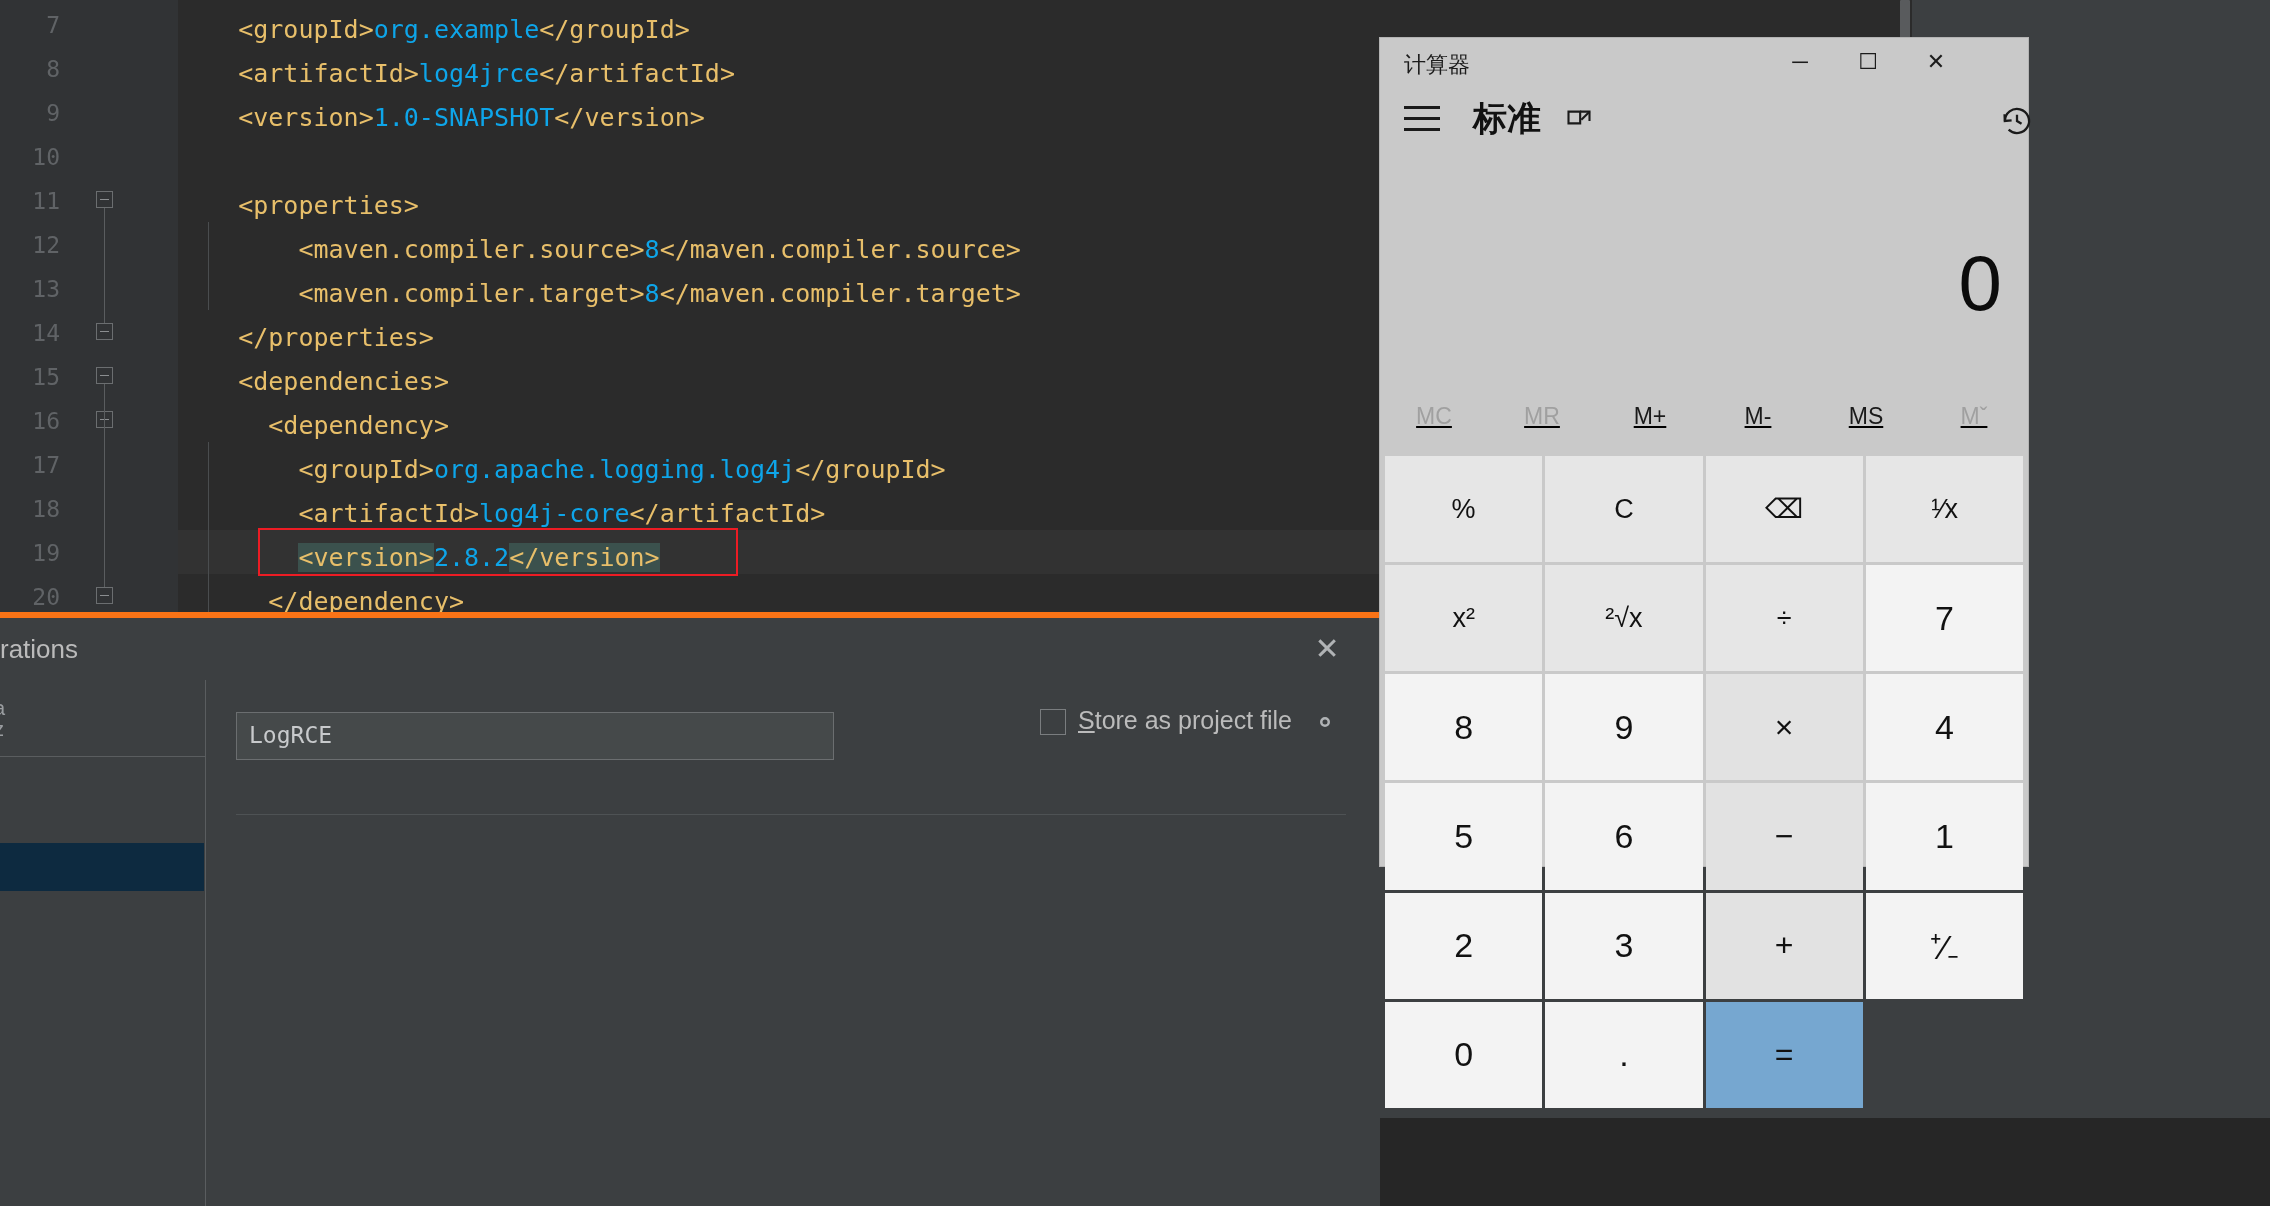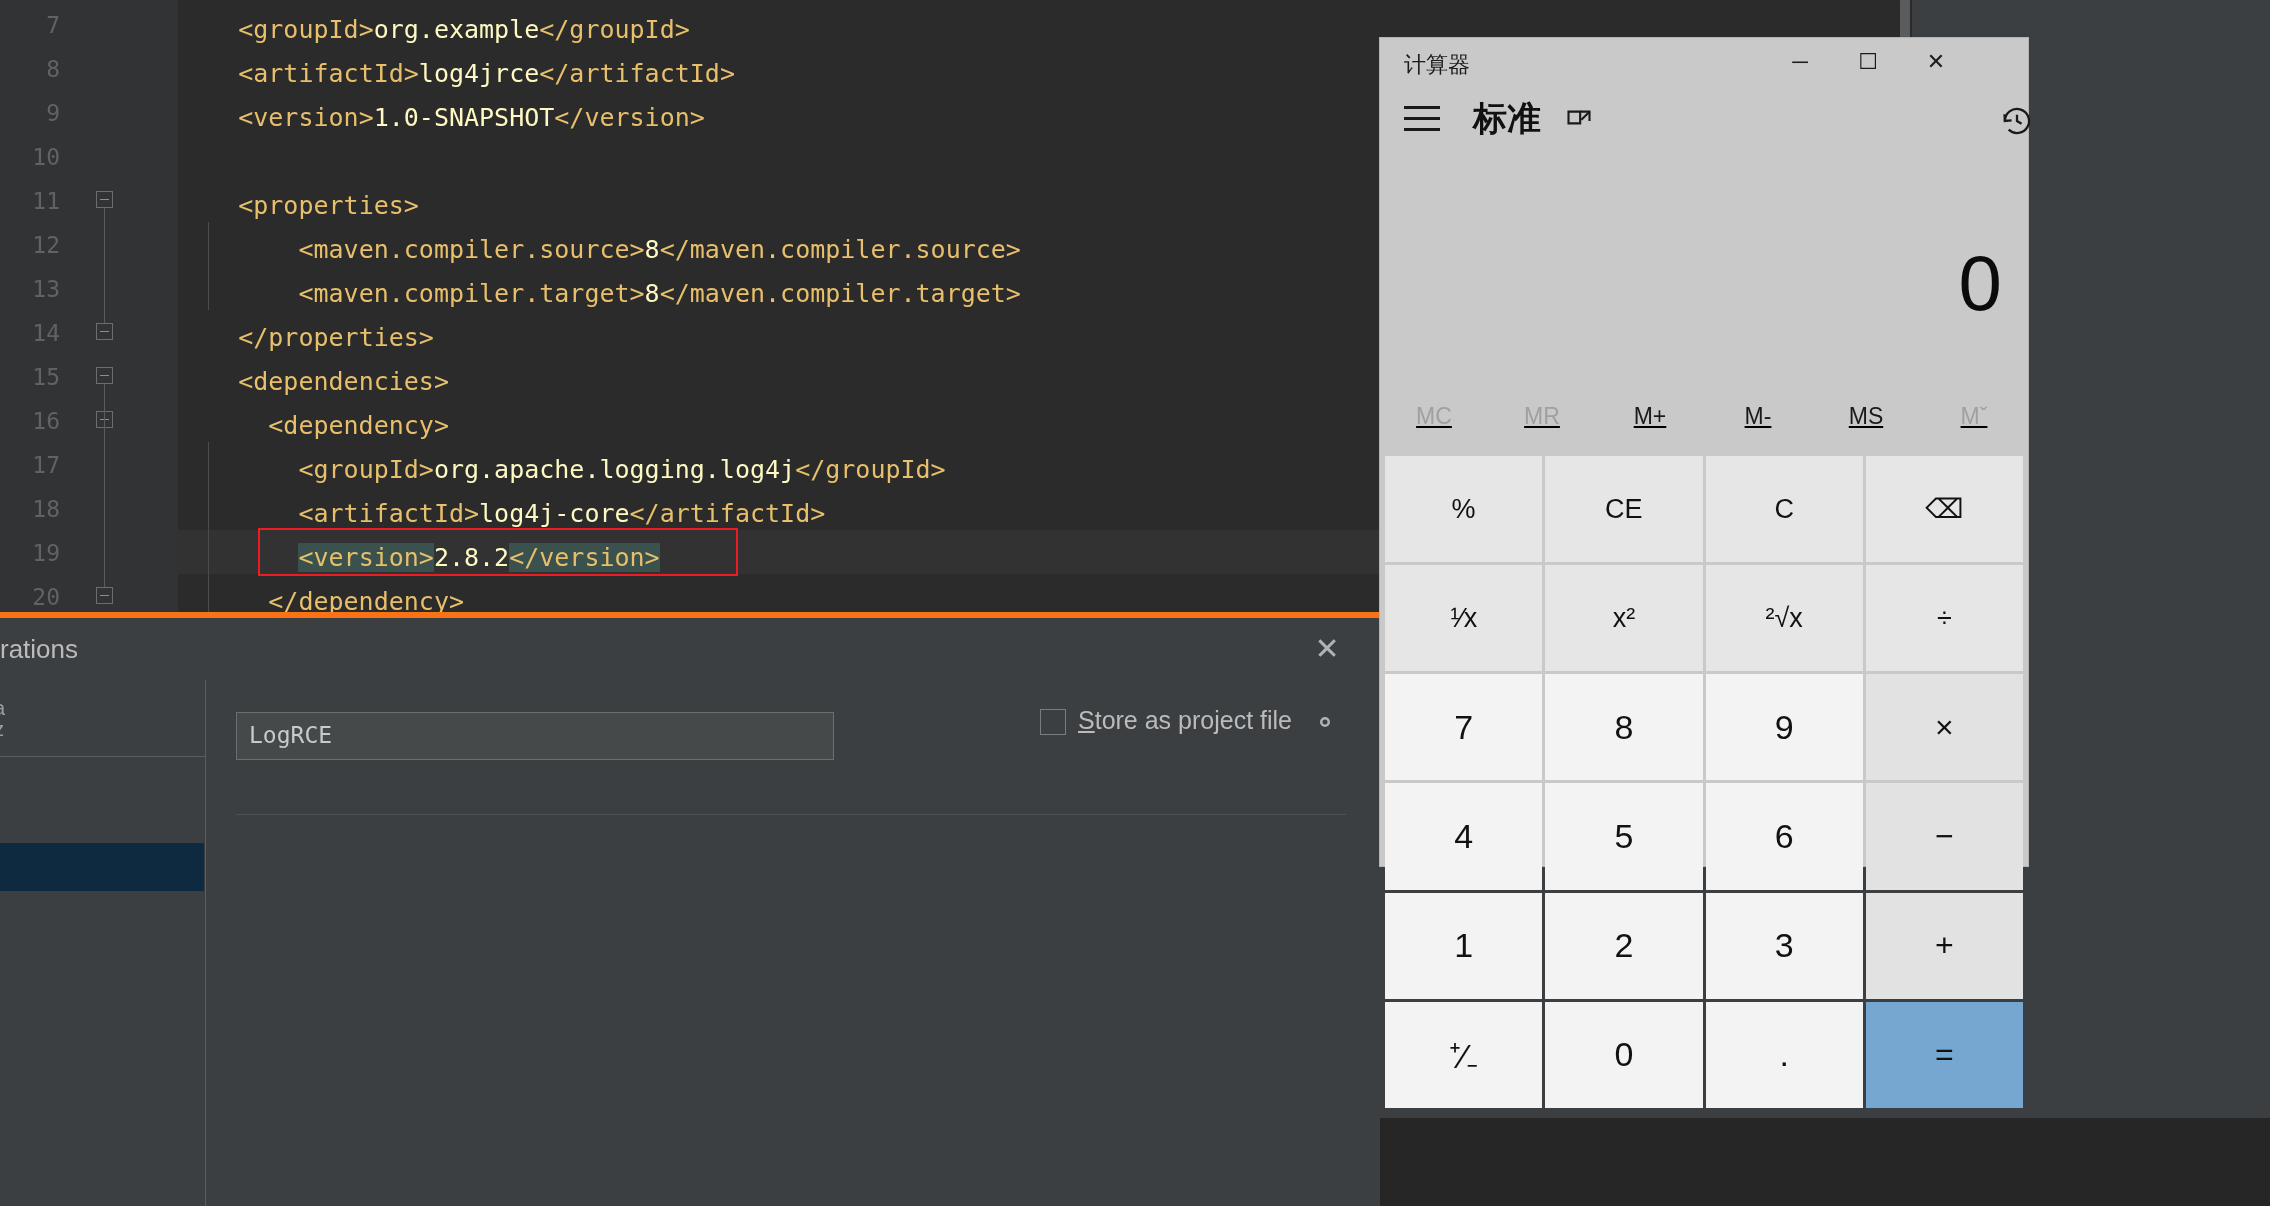--- a/index.html
+++ b/index.html
@@ -35,21 +35,21 @@
   .foldline{position:absolute;left:104px;width:1px;background:#5a5d5f;}
   .indentguide{position:absolute;width:1px;background:#4a4d4f;}
 
   #code{
     position:absolute;left:178px;top:0;right:0;bottom:0;
     font-family:"DejaVu Sans Mono", monospace;font-size:25px;
     line-height:44px;white-space:pre;color:#a9b7c6;
   }
   .cline{position:absolute;left:0;height:44px;white-space:pre;}
   .tag{color:#e8bf6a;}
-  .txt{color:#fef9c3;}
+  .txt{color:#0ea5e9;}
   .hl-line{
     position:absolute;left:0;width:1912px;height:44px;background:#323232;
   }
   .sel{background:#3b514d;}
 
   
   .redbox{position:absolute;border:2px solid #ed1c24;box-sizing:border-box;pointer-events:none;}
 
   
   #editor-scroll-track{
@@ -300,21 +300,20 @@
       <div class="mem-btn disabled">MC</div>
       <div class="mem-btn disabled">MR</div>
       <div class="mem-btn">M+</div>
       <div class="mem-btn">M-</div>
       <div class="mem-btn">MS</div>
       <div class="mem-btn disabled">Mˇ</div>
     </div>
 
   <div id="keypad">
       <div class="key ">%</div>
-      <div class="key ">CE</div>
       <div class="key ">C</div>
       <div class="key ">⌫</div>
       <div class="key ">¹⁄x</div>
       <div class="key ">x²</div>
       <div class="key ">²√x</div>
       <div class="key ">÷</div>
       <div class="key num">7</div>
       <div class="key num">8</div>
       <div class="key num">9</div>
       <div class="key op">×</div>

